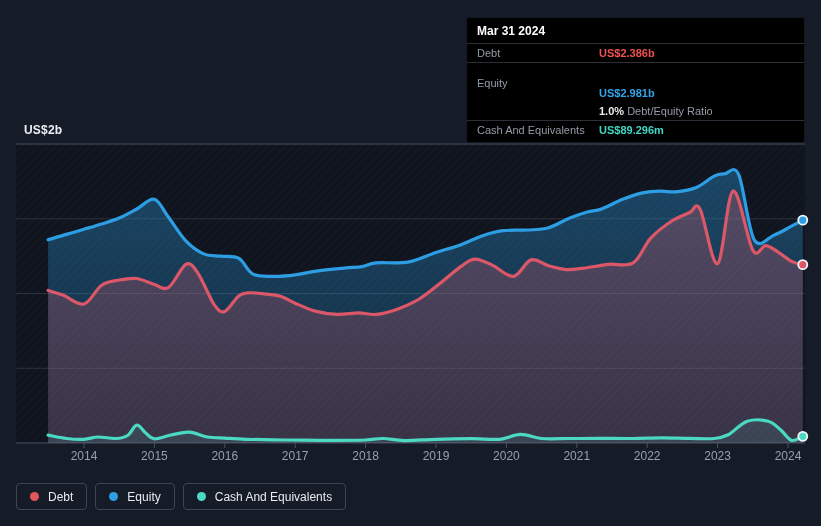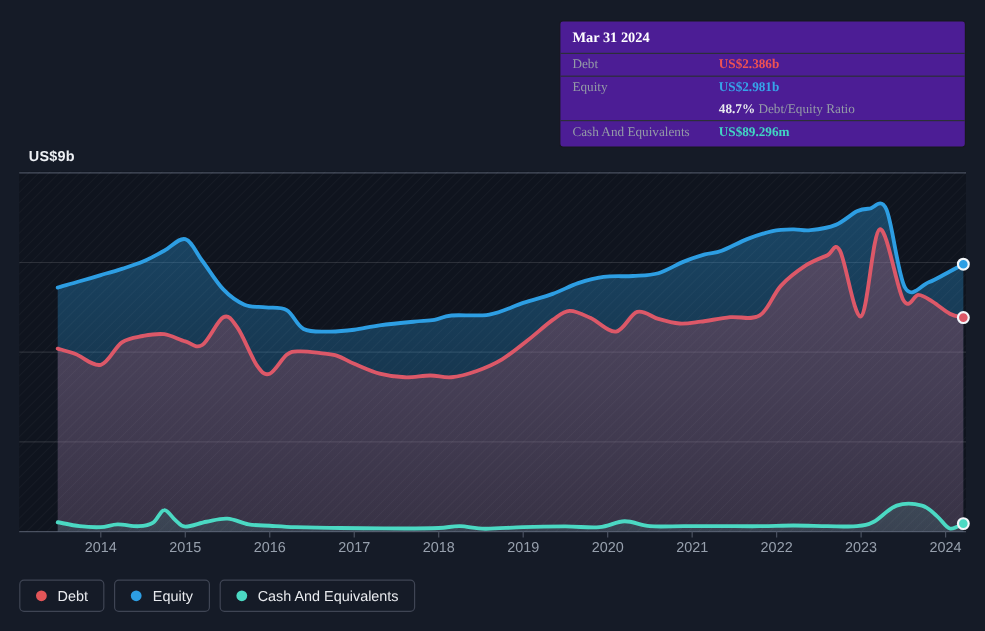--- a/index.html
+++ b/index.html
@@ -20,26 +20,25 @@
   }
   .y-top{top:123px;}
   .y-bottom{top:424px;}
   #chart{
     position:absolute;left:16px;top:143px;
     overflow:visible;
     display:block;
   }
   .tooltip{
     position:absolute;left:466px;top:17px;width:339px;
-    background:#4c1d95;
+    background:#000000;
     border:1px solid #16181f;
     border-radius:3px;
     box-sizing:border-box;
     z-index:5;
-    font-family:Liberation Serif, serif;
   }
   .tt-title{
     padding:6px 10px 5px;
     font-size:12px;font-weight:bold;color:#ffffff;
     border-bottom:1px solid #2c2f38;
   }
   .tt-row{
     display:flex;align-items:center;
     padding:2px 10px;
     font-size:11px;line-height:14px;
@@ -64,21 +63,21 @@
   .legend-dot{
     width:9px;height:9px;border-radius:50%;
     background:#888;flex:none;
   }
 </style>
 </head>
 <body>
 
 <div class="page">
 
-  <div class="y-label y-top">US$9b</div>
+  <div class="y-label y-top">US$2b</div>
   <div class="y-label y-bottom">US$0</div>
 
   <svg id="chart" width="789" height="330" viewBox="0 0 789 330">
       <defs>
         <linearGradient id="grad0" gradientUnits="userSpaceOnUse" x1="0" y1="0" x2="0" y2="300">
           <stop offset="0%" stop-color="#dc5868" stop-opacity="0.32"></stop>
           <stop offset="100%" stop-color="#dc5868" stop-opacity="0.18"></stop>
         </linearGradient>
         <linearGradient id="grad1" gradientUnits="userSpaceOnUse" x1="0" y1="0" x2="0" y2="300">
           <stop offset="0%" stop-color="#2d9ee3" stop-opacity="0.38"></stop>
@@ -137,26 +136,26 @@
     </svg>
 
   <div class="tooltip">
     <div class="tt-title">Mar 31 2024</div>
     <div class="tt-row bordered">
       <span class="tt-label">Debt</span>
       <span class="tt-value" style="color: rgb(239, 82, 82); text-align: right;">US$2.386b</span>
     </div>
     <div class="tt-row">
       <span class="tt-label">Equity</span>
-      <span class="tt-value" style="color: rgb(54, 164, 234);">US$2.981b</span>
+      <span class="tt-value" style="color: rgb(54, 164, 234); margin-top: 21px;">US$2.981b</span>
     </div>
     <div class="tt-row bordered">
       <span class="tt-label"></span>
       <span class="tt-value">
-        <span>48.7%</span>
+        <span>1.0%</span>
         <span class="tt-ratio-label"> Debt/Equity Ratio</span>
       </span>
     </div>
     <div class="tt-row last">
       <span class="tt-label">Cash And Equivalents</span>
       <span class="tt-value" style="color: rgb(65, 214, 195); text-align: right;">US$89.296m</span>
     </div>
   </div>
 
   <div class="legend">

